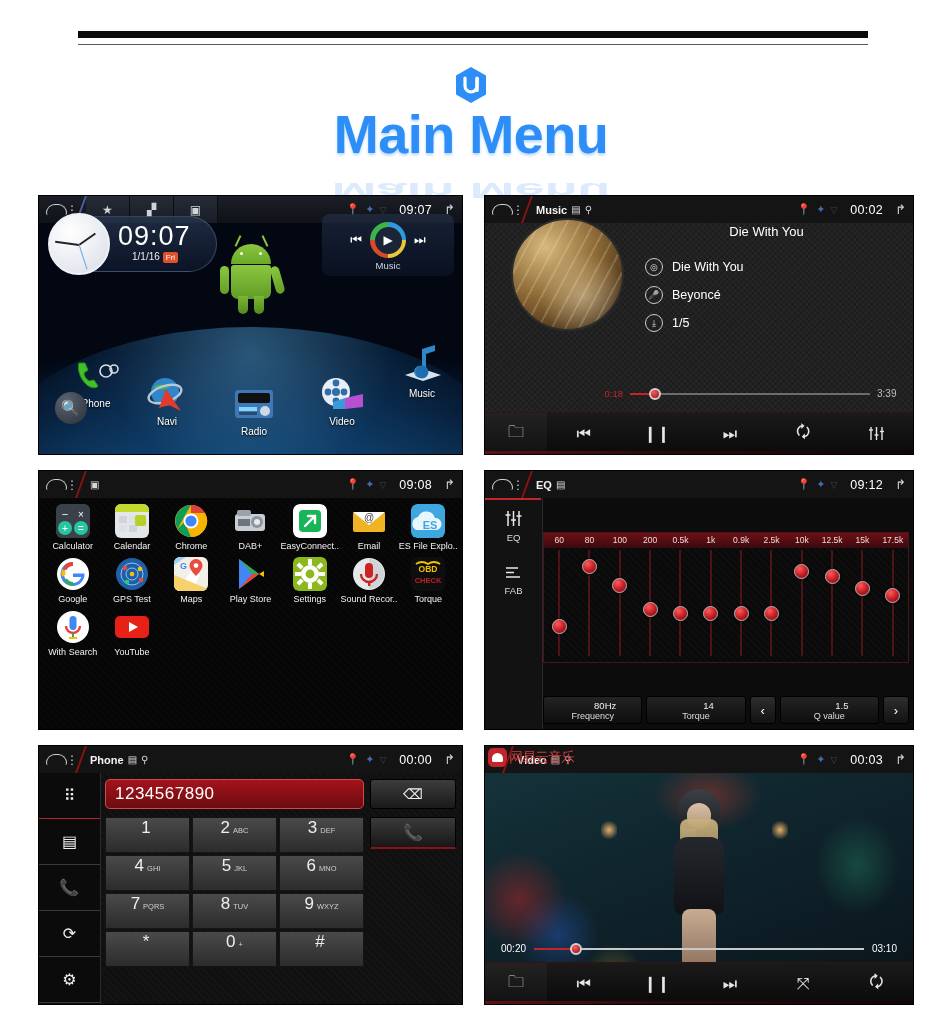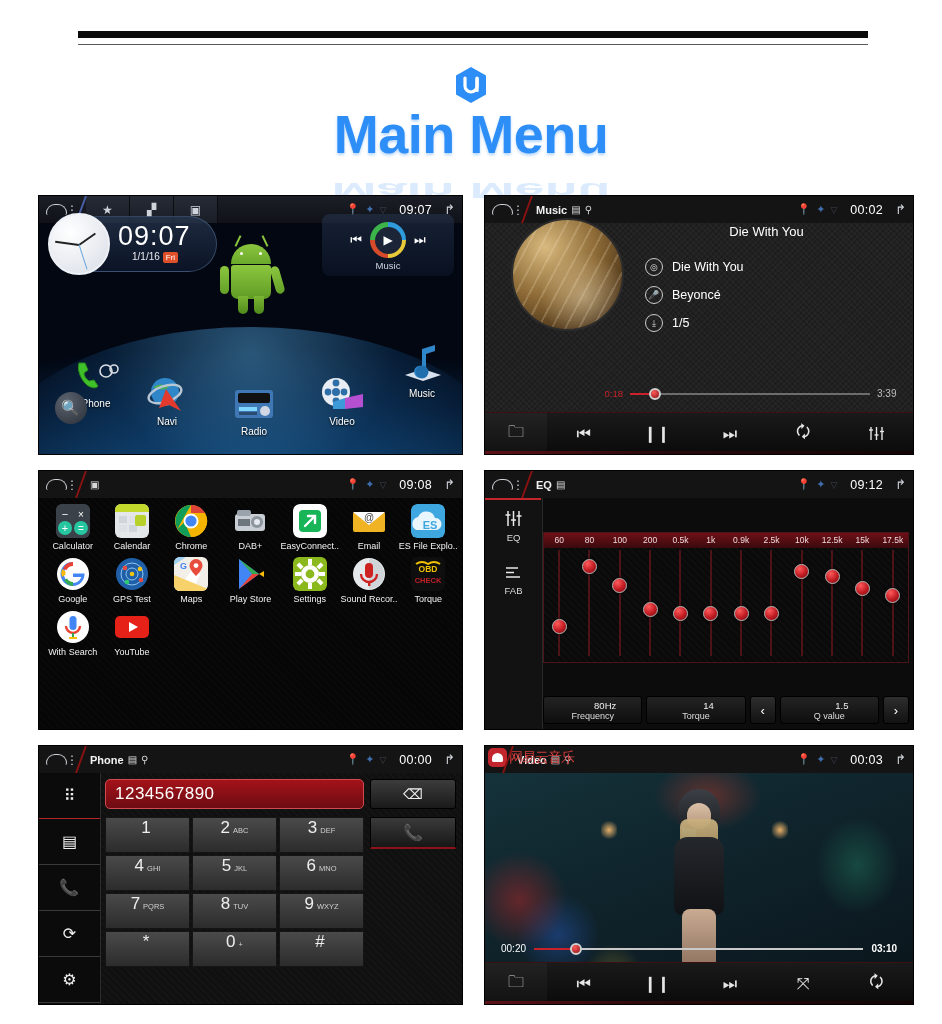--- a/index.html
+++ b/index.html
@@ -255,21 +255,21 @@
     background:linear-gradient(#24272c,#101215); }
   .vid-fig .legs{ position:absolute; left:26px; top:120px; width:34px; height:58px;
     background:linear-gradient(#c9ab92,#8f7360); border-radius:8px 8px 6px 6px; }
   .vid-lamp{ position:absolute; border-radius:3px; background:radial-gradient(circle, rgba(255,190,110,.9), rgba(255,150,60,0) 70%); }
   .vid-seek{ position:absolute; left:16px; right:16px; top:170px; display:flex; align-items:center; gap:8px; }
   .vid-cur{ color:#fff; font-size:10px; }
   .vid-track{ flex:1 1 auto; height:2px; background:#c9c9c9; position:relative; }
   .vid-fill{ position:absolute; left:0; top:0; height:2px; width:11%; background:#c9222a; }
   .vid-knob{ position:absolute; left:11%; top:-5px; width:12px; height:12px; border-radius:50%;
     background:radial-gradient(circle at 35% 30%, #ff5a5a, #8b0f14); border:2px solid #cfcfcf; }
-  .vid-tot{ color:#fff; font-size:10px;font-weight:bold; }
+  .vid-tot{ color:#fff; font-size:10px; }
   .vid-logo{ position:absolute; left:3px; top:2px; display:flex; align-items:center; gap:2px; }
   .vid-logo .badge{ width:19px; height:19px; border-radius:5px; background:#c2252b; display:flex; align-items:center; justify-content:center; }
   .vid-logo .badge i{ width:11px; height:9px; border-radius:6px 6px 2px 2px; background:#fff; display:block; font-style:normal; }
   .vid-logo .cn{ font-size:14px; color:#cf3a3a; letter-spacing:-1px; }
 </style>
 </head>
 <body>
 
 <div class="rule-thick"></div>
 <div class="rule-thin"></div>

